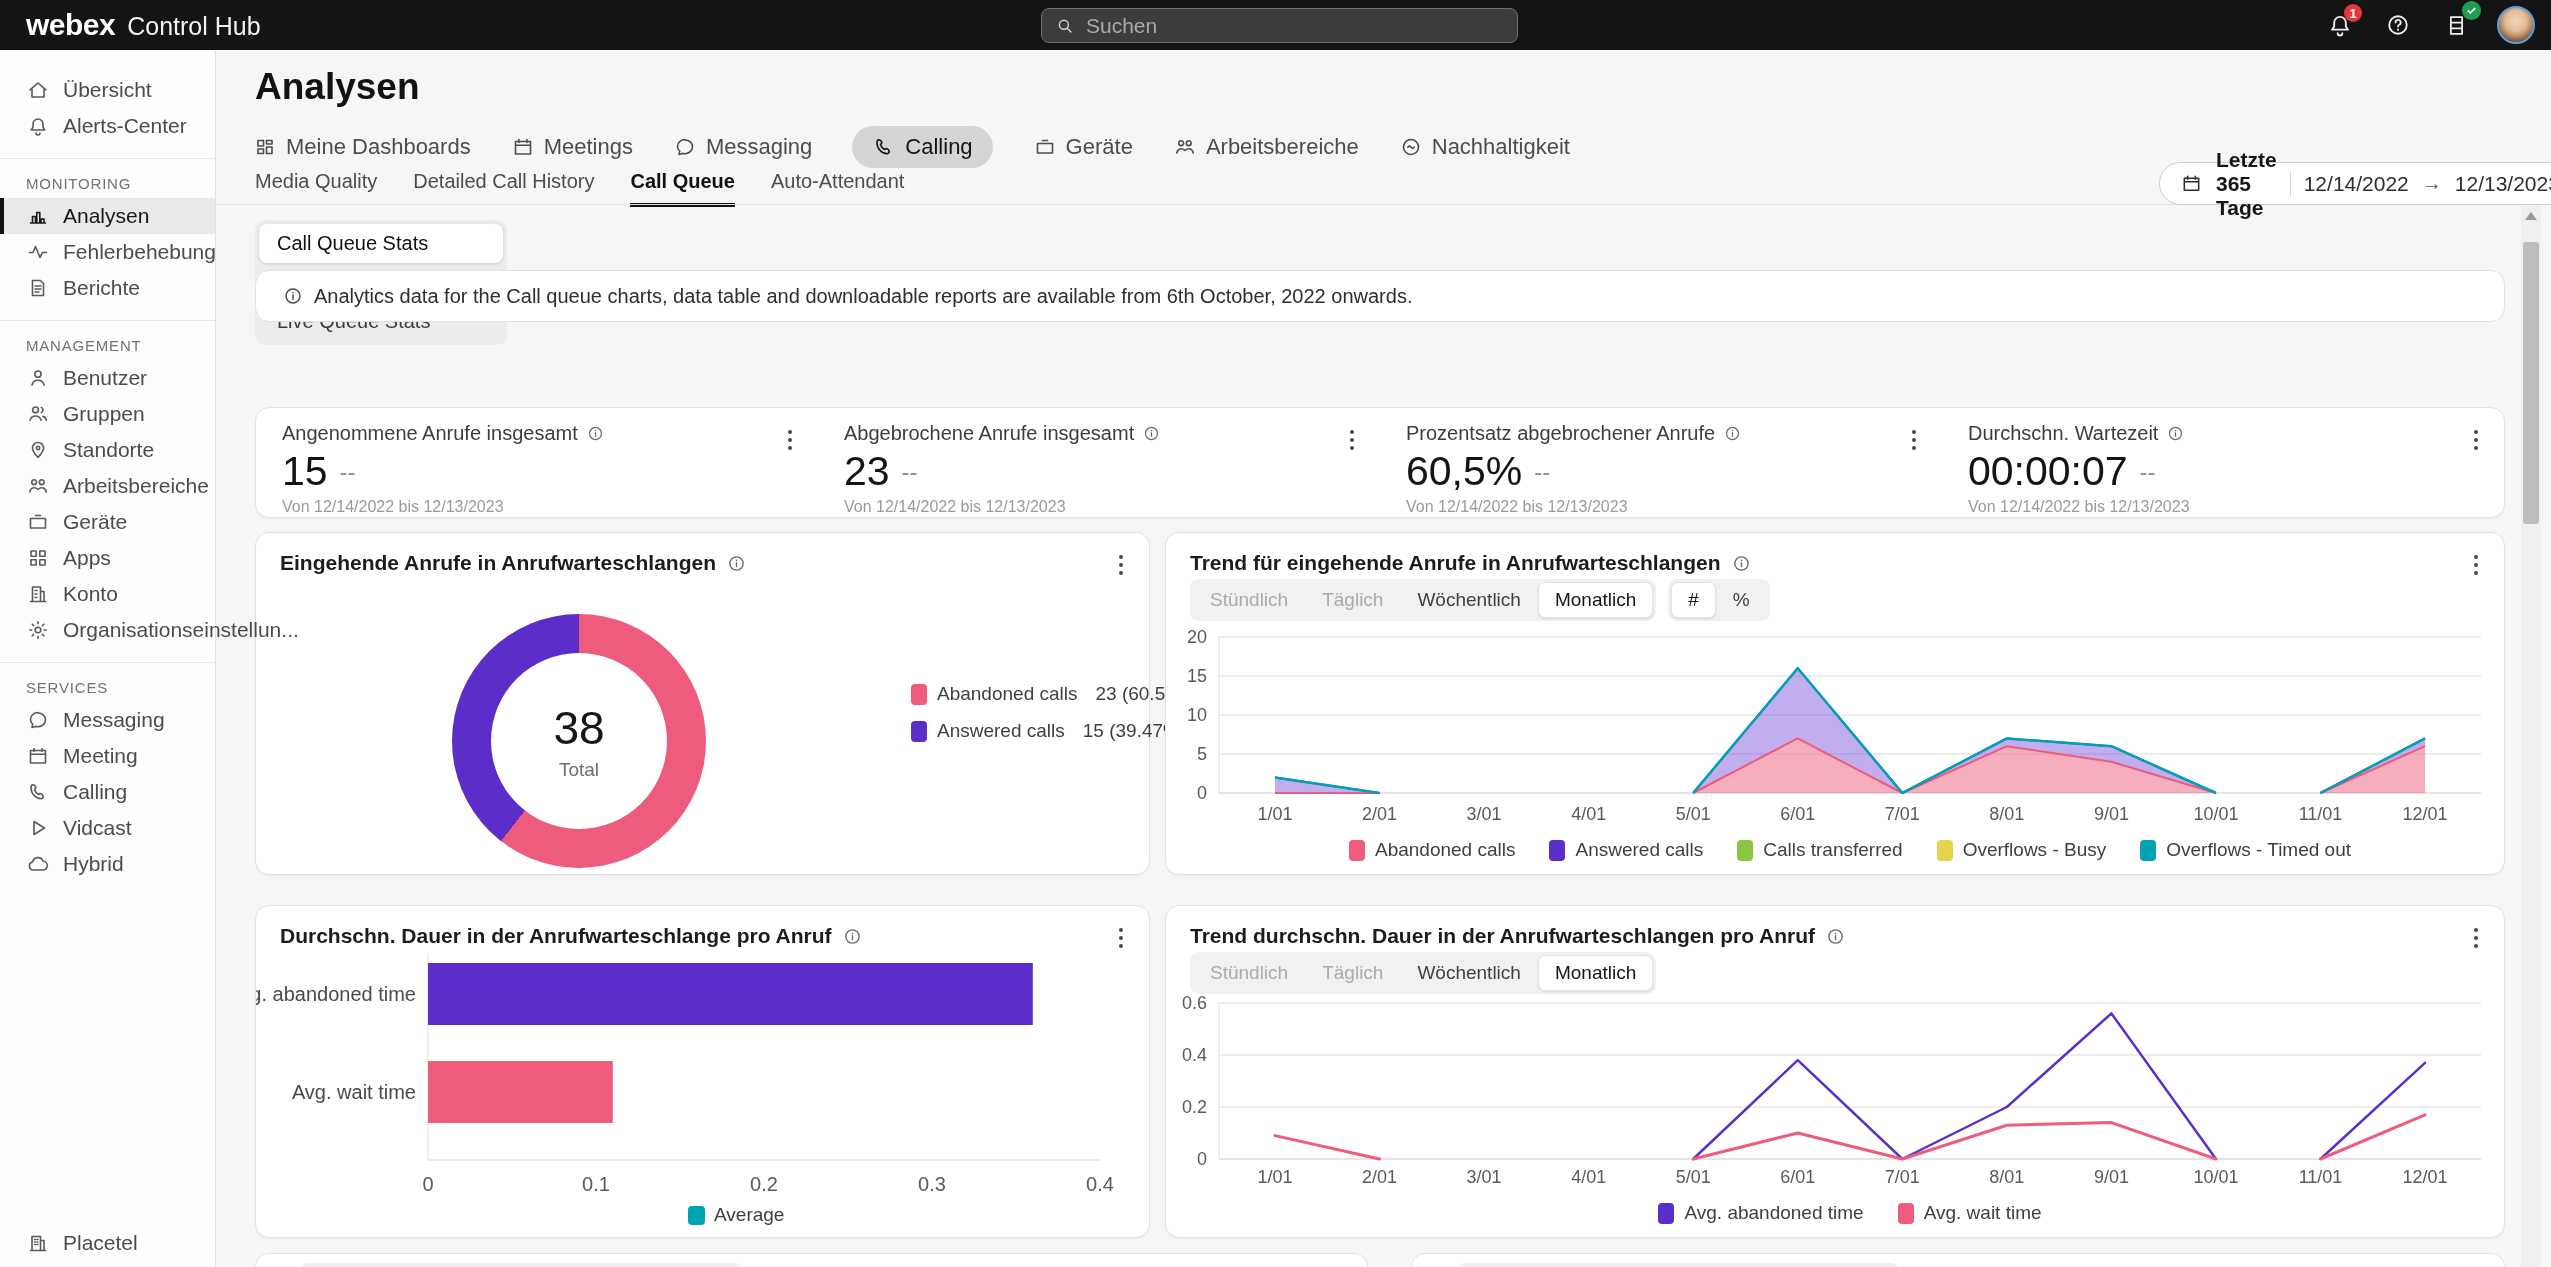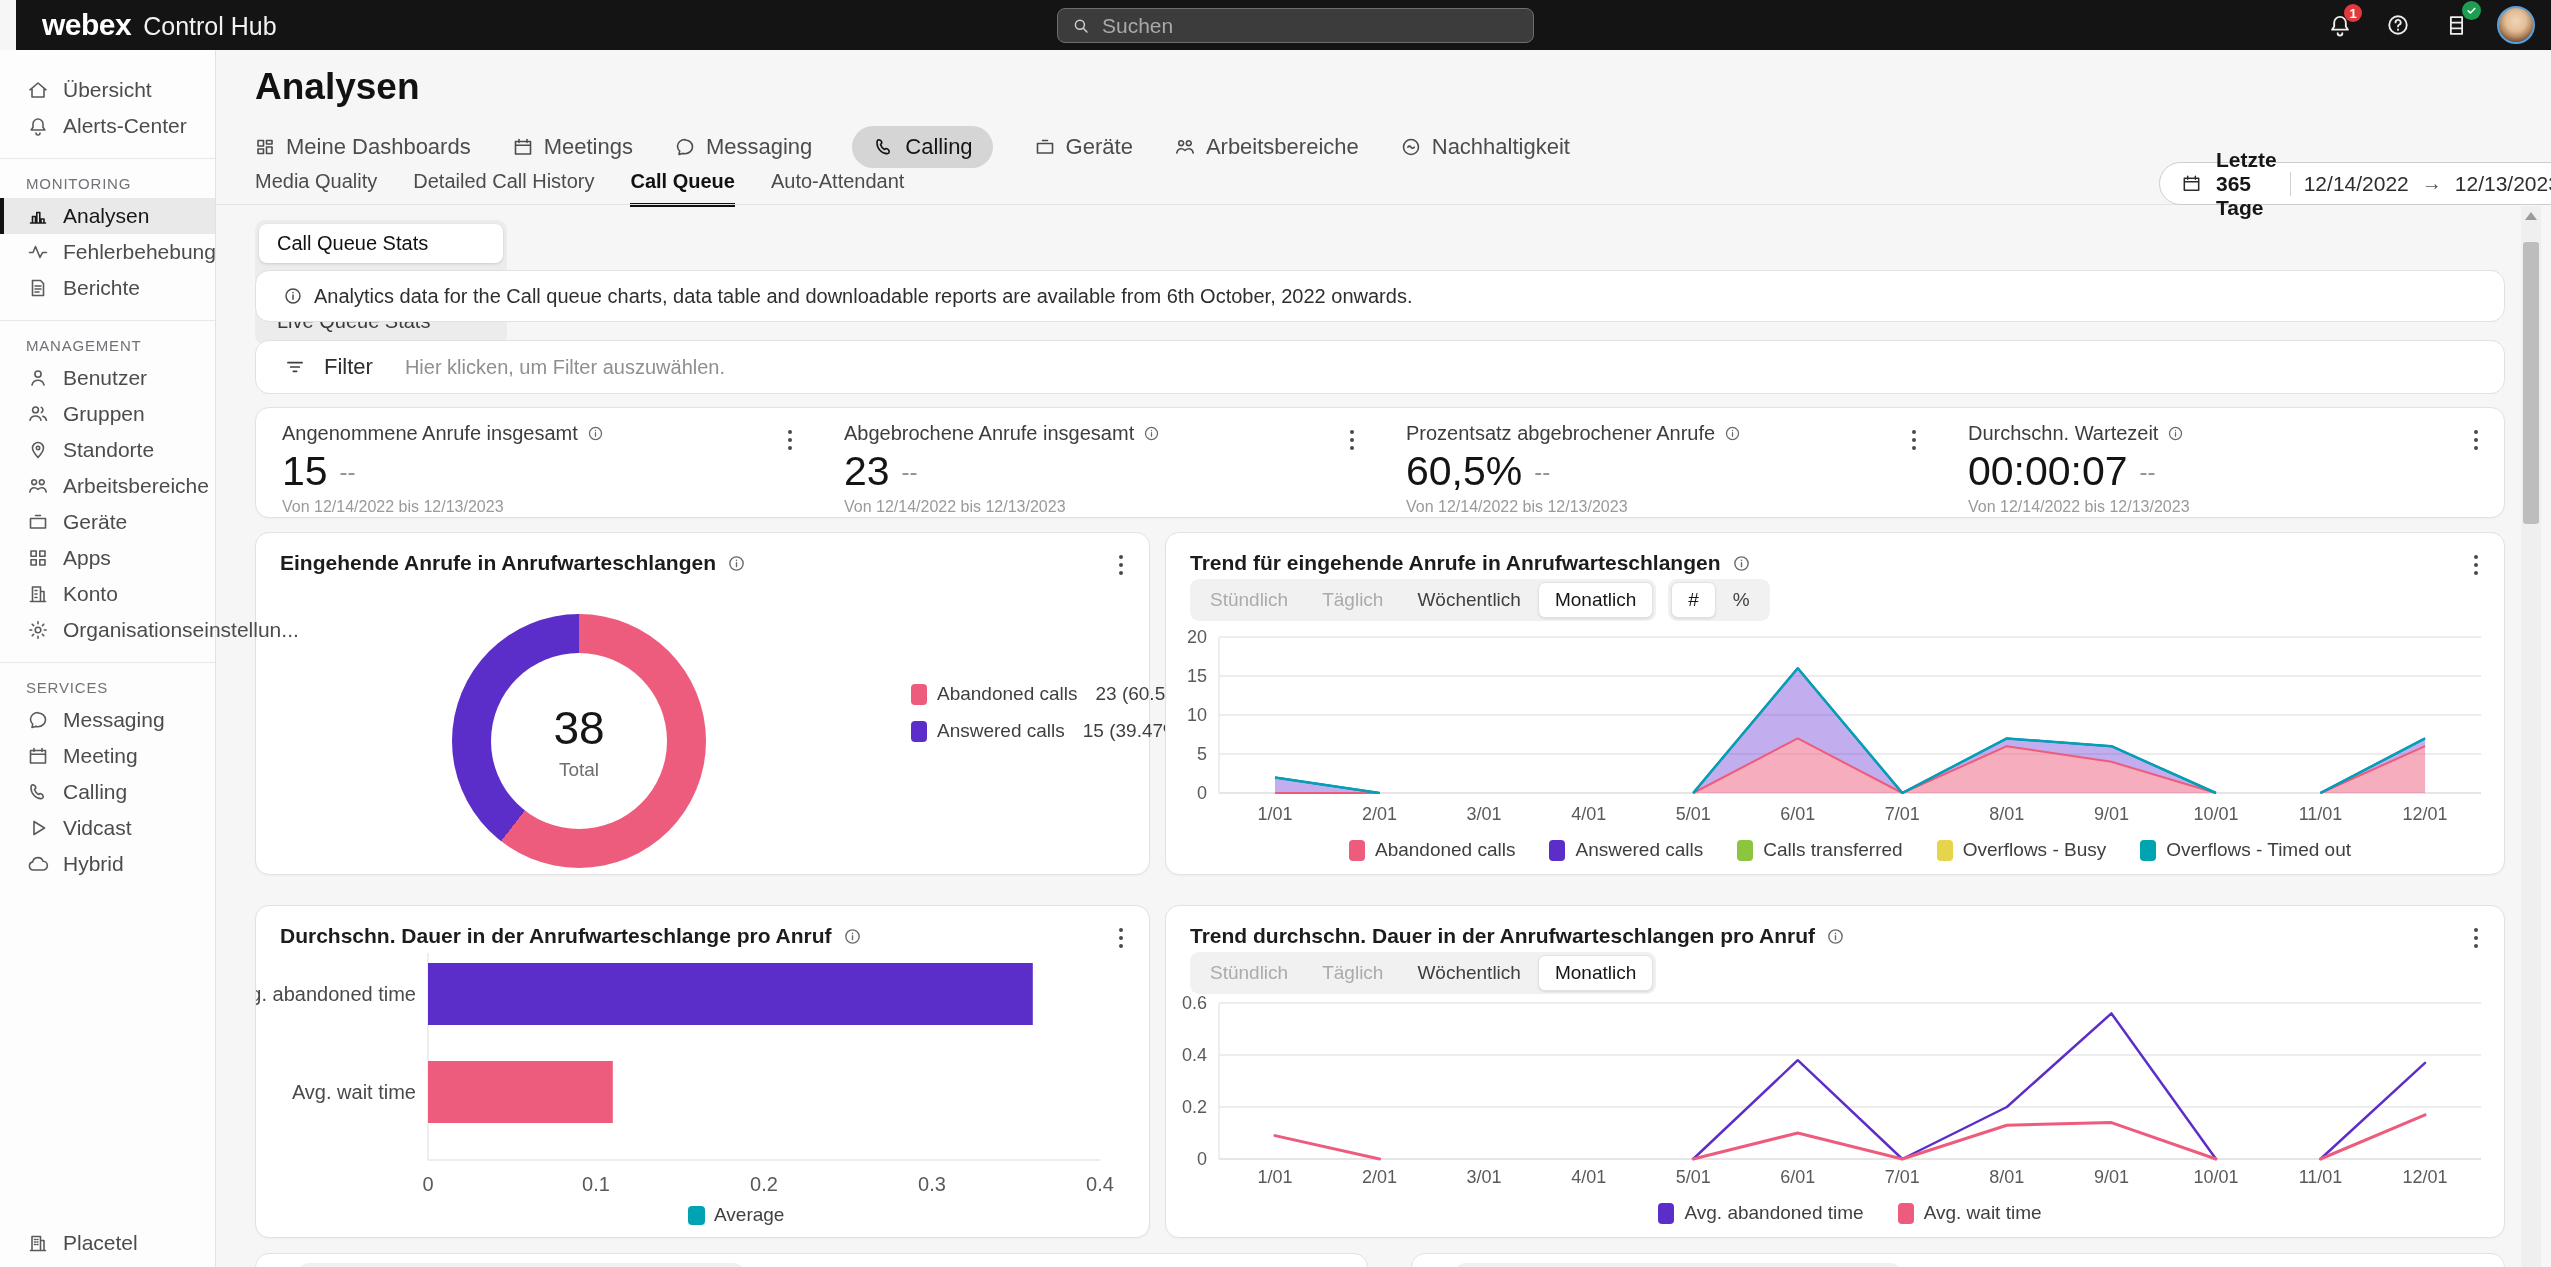--- a/index.html
+++ b/index.html
@@ -2,21 +2,21 @@
 <html><head>
 <meta charset="utf-8">
 <style>
   * { margin:0; padding:0; box-sizing:border-box; }
   html,body { width:2551px; height:1267px; overflow:hidden; background:#f6f6f6;
     font-family:"Liberation Sans", sans-serif; }
   .app { position:relative; width:2551px; height:1267px; overflow:hidden; background:#f6f6f6; }
 
   
   .topbar { position:absolute; left:0; top:0; right:0; height:50px; background:#141414; z-index:50;
-    display:flex; align-items:center;margin-left:16px; }
+    display:flex; align-items:center; }
   .brand { display:flex; align-items:baseline; gap:12px; margin-left:26px; }
   .brand-webex { color:#fff; font-size:30px; font-weight:700; letter-spacing:-0.5px; }
   .brand-product { color:#f2f2f2; font-size:25px; font-weight:400; }
   .search-box { position:absolute; left:1041px; top:8px; width:477px; height:35px; background:#3c3c3c;
     border:1px solid #6e6e6e; border-radius:8px; display:flex; align-items:center; padding:0 12px; gap:10px; }
   .search-box input { flex:1; background:transparent; border:none; outline:none; color:#d6d6d6; font-size:21px;
     font-family:"Liberation Sans",sans-serif; }
   .search-box input::placeholder { color:#a9a9a9; }
   .top-icons { position:absolute; right:16px; top:0; height:50px; display:flex; align-items:center; gap:24px; }
   .top-icon { position:relative; width:34px; height:34px; display:flex; align-items:center; justify-content:center; }
@@ -424,29 +424,20 @@
 
   <div class="banner">
     <span style="display: inline-flex;">
         <svg width="22" height="22" viewBox="0 0 24 24">
           <path d="M12 19.6a7.6 7.6 0 1 0 0-15.2 7.6 7.6 0 0 0 0 15.2Z M12 11v4.6 M12 8.1v.4" fill="none" stroke="#4a4a4a" stroke-width="1.6" stroke-linecap="round" stroke-linejoin="round"></path>
         </svg>
       </span>
     <span class="text">Analytics data for the Call queue charts, data table and downloadable reports are available from 6th October, 2022 onwards.</span>
   </div>
 
-  <div class="filter-bar">
-    <span style="display: inline-flex;">
-        <svg width="26" height="26" viewBox="0 0 24 24">
-          <path d="M5.5 8h13 M8 12h8 M10.5 16h3" fill="none" stroke="#3f3f3f" stroke-width="1.6" stroke-linecap="round" stroke-linejoin="round"></path>
-        </svg>
-      </span>
-    <span class="label">Filter</span>
-    <span class="placeholder">Hier klicken, um Filter auszuwählen.</span>
-  </div>
 
   <div class="card" id="kpi-card">
       <div class="kpi">
         <div class="kpi-label-row">
           <span>Angenommene Anrufe insgesamt</span>
           <span style="display: inline-flex;">
             <svg width="19" height="19" viewBox="0 0 24 24">
               <path d="M12 19.6a7.6 7.6 0 1 0 0-15.2 7.6 7.6 0 0 0 0 15.2Z M12 11v4.6 M12 8.1v.4" fill="none" stroke="#6b6b6b" stroke-width="1.6" stroke-linecap="round" stroke-linejoin="round"></path>
             </svg>
           </span>

